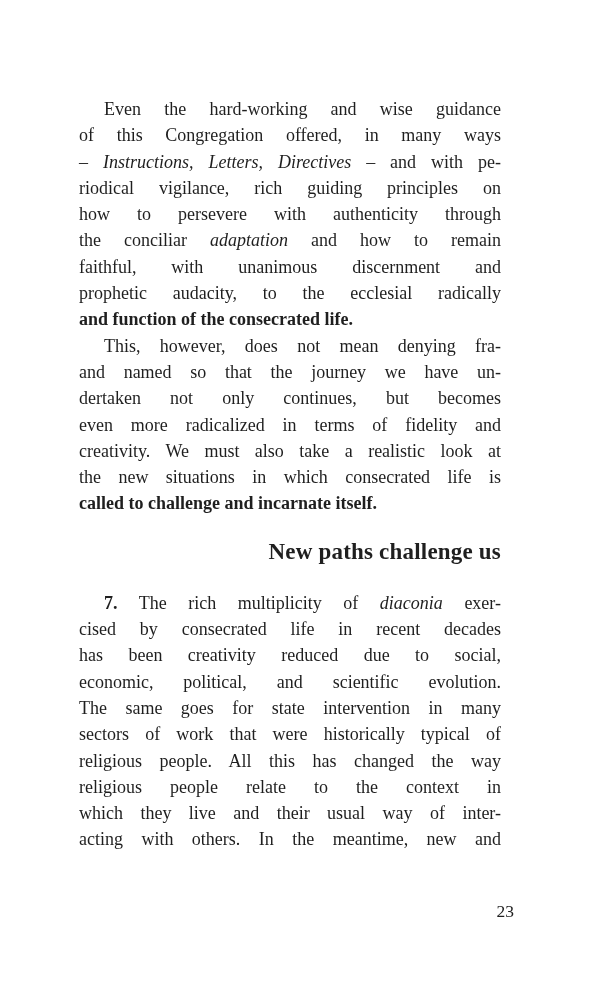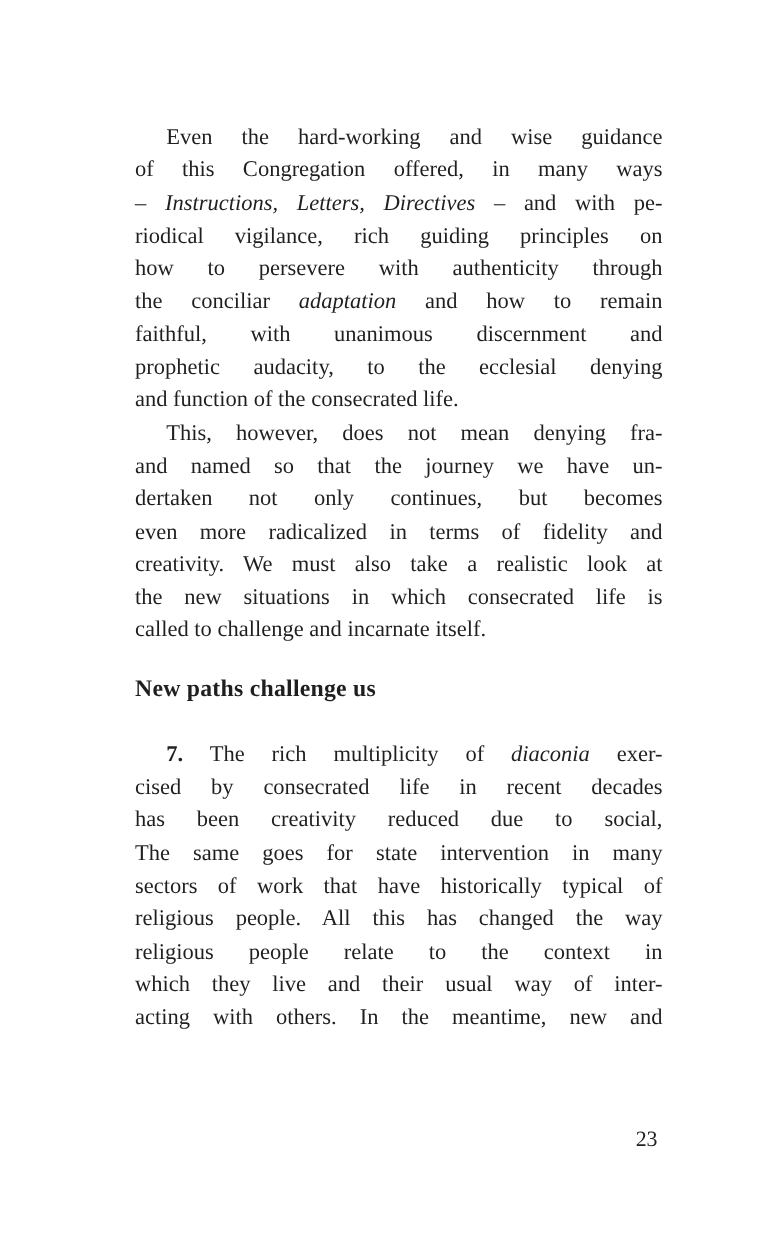--- a/index.html
+++ b/index.html
@@ -16,83 +16,84 @@
     position: relative;
     width: 606px;
     height: 1000px;
     background: var(--page-bg);
     font-family: "Liberation Serif", "DejaVu Serif", serif;
     color: var(--text-color);
     overflow: hidden;
   }
   .text-block {
     position: absolute;
-    left: 108px;
+    left: 79px;
     top: 96px;
     width: 422px;
     font-size: 18px;
     line-height: 26.3px;
   }
   .para { margin: 0; }
   .line {
     text-align: justify;
     text-align-last: justify;
   }
-  .line.last { text-align-last: left; }
+  .line.last { text-align-last: left; font-weight: bold; }
   .line.indent { text-indent: 25px; }
   .it { font-style: italic; }
   .bd { font-weight: bold; }
   .heading {
-    font-size: 19px;
+    font-size: 23px;
     font-weight: bold;
     line-height: 27px;
     margin: 21px 0 25px 0;
-    text-align: left;
+    text-align: right;
     letter-spacing: 0.2px;
   }
   .page-number {
     position: absolute;
-    right: 80px;
+    right: 92px;
     top: 901px;
     font-size: 17.5px;
     color: var(--text-color);
   }
 </style>
 </head>
 <body>
 
 <div class="page">
   <div class="text-block">
       <div class="para">
         <div class="line indent"><span>Even the hard-working and wise guidance</span></div>
         <div class="line"><span>of this Congregation offered, in many ways</span></div>
         <div class="line"><span>– </span><span class="it">Instructions, Letters, Directives</span><span> – and with pe-</span></div>
         <div class="line"><span>riodical vigilance, rich guiding principles on</span></div>
         <div class="line"><span>how to persevere with authenticity through</span></div>
         <div class="line"><span>the conciliar </span><span class="it">adaptation</span><span> and how to remain</span></div>
         <div class="line"><span>faithful, with unanimous discernment and</span></div>
-        <div class="line"><span>prophetic audacity, to the ecclesial denying</span></div>
+        <div class="line"><span>prophetic audacity, to the ecclesial radically</span></div>
         <div class="line last"><span>and function of the consecrated life.</span></div>
       </div>
       <div class="para">
         <div class="line indent"><span>This, however, does not mean denying fra-</span></div>
         <div class="line"><span>and named so that the journey we have un-</span></div>
         <div class="line"><span>dertaken not only continues, but becomes</span></div>
         <div class="line"><span>even more radicalized in terms of fidelity and</span></div>
         <div class="line"><span>creativity. We must also take a realistic look at</span></div>
         <div class="line"><span>the new situations in which consecrated life is</span></div>
         <div class="line last"><span>called to challenge and incarnate itself.</span></div>
       </div>
       <div class="heading">New paths challenge us</div>
       <div class="para">
         <div class="line indent"><span class="bd">7.</span><span> The rich multiplicity of </span><span class="it">diaconia</span><span> exer-</span></div>
         <div class="line"><span>cised by consecrated life in recent decades</span></div>
         <div class="line"><span>has been creativity reduced due to social,</span></div>
+        <div class="line"><span>economic, political, and scientific evolution.</span></div>
         <div class="line"><span>The same goes for state intervention in many</span></div>
-        <div class="line"><span>sectors of work that have historically typical of</span></div>
+        <div class="line"><span>sectors of work that were historically typical of</span></div>
         <div class="line"><span>religious people. All this has changed the way</span></div>
         <div class="line"><span>religious people relate to the context in</span></div>
         <div class="line"><span>which they live and their usual way of inter-</span></div>
         <div class="line"><span>acting with others. In the meantime, new and</span></div>
       </div>
     </div>
   <div class="page-number">23</div>
 </div>
 
 </body></html>

